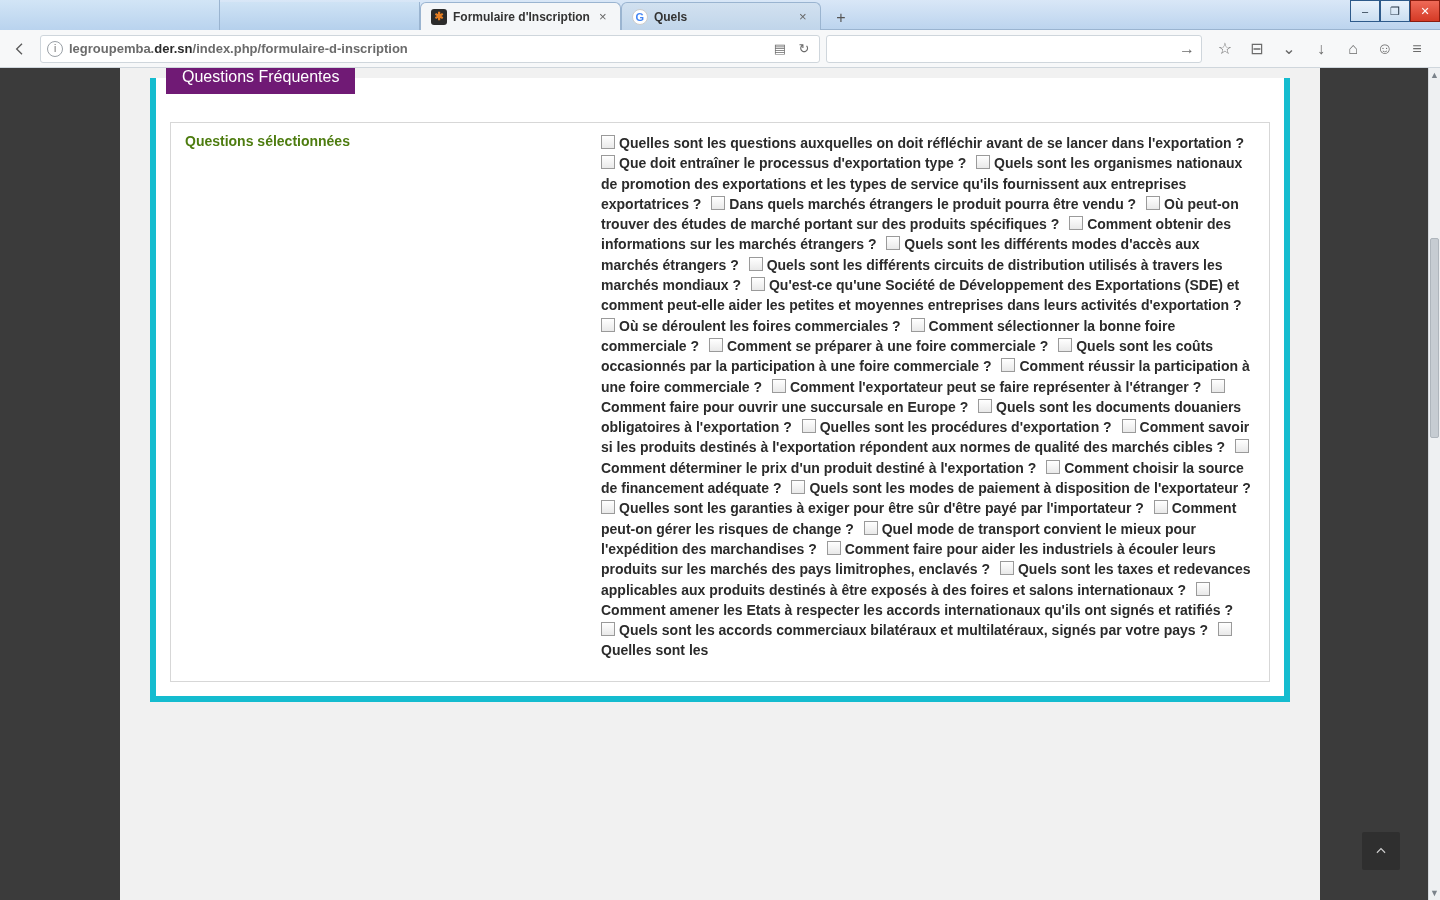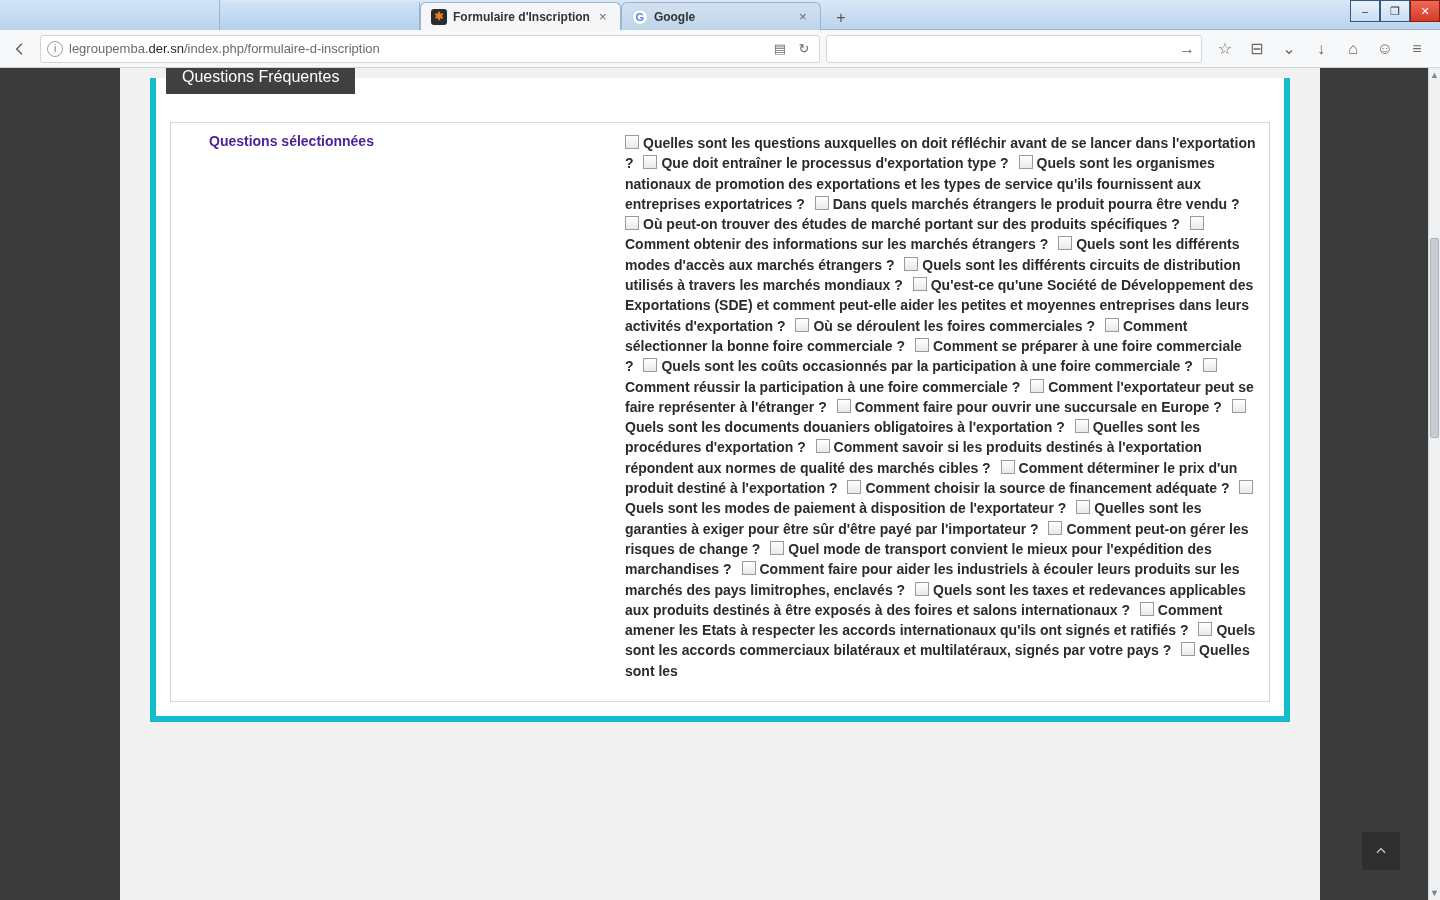--- a/index.html
+++ b/index.html
@@ -44,47 +44,47 @@
   
   .navbar {
     height: 38px; background:#f7f8f9; border-bottom:1px solid #cfd6dc;
     display:flex; align-items:center; padding:0 6px; gap:6px;
   }
   .navbtn { width:28px; height:28px; display:flex; align-items:center; justify-content:center; color:#6b6b6b; border-radius:4px;}
   .navbtn.back svg{ width:16px;height:16px; }
   .urlbox { flex: 0 0 780px; height:28px; border:1px solid #cfd6dc; border-radius:3px; background:#fff;
             display:flex; align-items:center; padding:0 6px; gap:6px; font-size:13px; color:#6b6b6b;}
   .urlbox .info { width:16px;height:16px; border:1px solid #9aa0a6; border-radius:50%; display:flex;align-items:center;justify-content:center; font-size:10px;}
-  .urlbox .url { flex:1; white-space:nowrap; overflow:hidden; }
+  .urlbox .url { flex:1; white-space:nowrap; overflow:hidden;font-weight:bold; }
   .urlbox .url .host { color:#2b2b2b; }
   .urlbox .readermode, .urlbox .reload { width:18px; color:#6b6b6b; text-align:center; }
   .searchbox { flex:1; height:28px; border:1px solid #cfd6dc; border-radius:3px; background:#fff;
                display:flex; align-items:center; padding:0 6px; color:#6b6b6b;}
   .searchbox .go { margin-left:auto; }
   .righticons { display:flex; gap:14px; padding:0 8px; color:#6b6b6b; }
   .righticons .ic { width:18px; height:18px; display:flex; align-items:center; justify-content:center; }
 
   
   .viewport { position:relative; height: calc(900px - 30px - 38px); background:#fdfdfd; overflow:hidden;}
   .page-scroll { position:absolute; inset:0; overflow:hidden;}
   .page-bg-sides .side { position:absolute; top:0; bottom:0; width: calc((100% - 1200px)/2); background:#3b3b3b; }
   .page-bg-sides .side.left { left:0; }
   .page-bg-sides .side.right { right:12px; } 
 
   .content-wrap { position:relative; width:1200px; margin:0 auto; background:#f1f1f1; min-height:100%; }
 
   .teal-border { position:relative; margin: 0 30px; background:#fff; border:6px solid #15bccf; border-top:0; border-radius:0;}
   .section-tab {
     position:absolute; top:-1px; left:10px; transform: translateY(-50%);
-    background:#404040; color:#fff; font-size:16px; padding:8px 16px;
+    background:#701a75; color:#fff; font-size:16px; padding:8px 16px;
   }
   .section-tab-holder { height:34px; position:relative; }
   .form-panel { border:1px solid #d7d7d7; margin:10px 14px 14px 14px; background:#fff; padding:10px 10px 20px 10px;}
   .two-col { display:flex; }
-  .left-col { width:420px; font-size:14px; color:#4c1d95; font-weight:600; padding-left:4px;margin-left:24px;}
+  .left-col { width:420px; font-size:14px; color:#4d7c0f; font-weight:600; padding-left:4px;}
   .right-col { flex:1; font-size:14px; color:#2b2b2b; font-weight:600; line-height:1.45;}
   .qitem { display:inline; margin-right:6px; white-space:normal;}
   .qitem input { transform: translateY(1px); margin-right:4px; width:14px; height:14px;
                  appearance:none; border:1px solid #9a9a9a; background:linear-gradient(#fff,#e9e9e9);}
   .qitem label { font-weight:600; }
 
   
   .btt { position:absolute; right:40px; bottom:30px; width:38px; height:38px; background:#2f2f2f;
          display:flex; align-items:center; justify-content:center; color:#cfcfcf; border-radius:2px;}
   .btt svg { width:14px; height:14px; }
@@ -104,21 +104,21 @@
     <div class="pretab"></div>
 
     <div class="tab active">
       <span class="favicon ff">✱</span>
       <span class="label">Formulaire d'Inscription</span>
       <span class="close">×</span>
     </div>
 
     <div class="tab inactive">
       <span class="favicon g">G</span>
-      <span class="label">Google</span>
+      <span class="label">Quels</span>
       <span class="close">×</span>
     </div>
 
     <div class="newtab">+</div>
   </div>
 
   <div class="winbtns">
     <div class="winbtn">–</div>
     <div class="winbtn">❐</div>
     <div class="winbtn close">✕</div>

